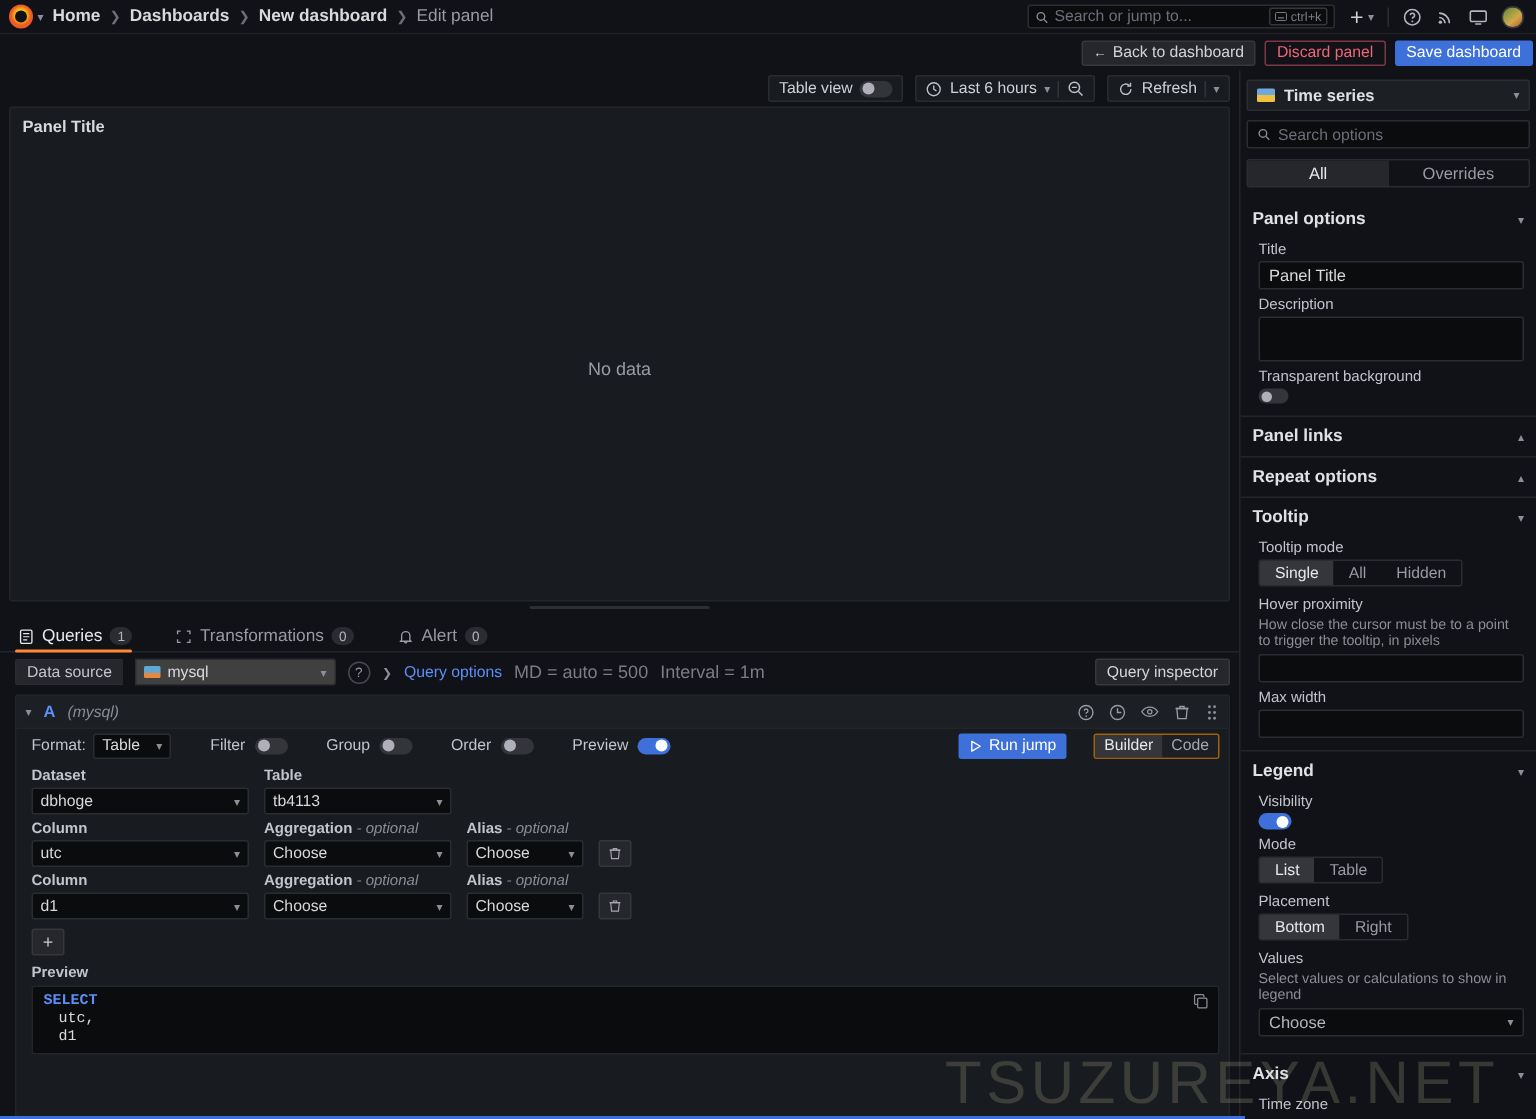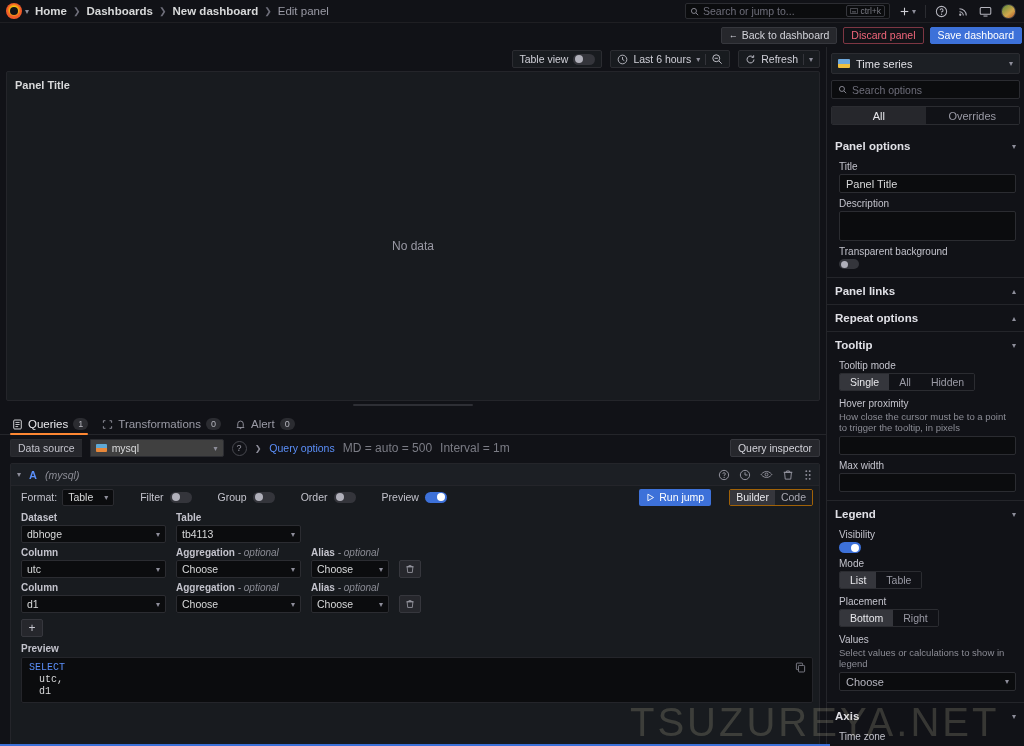--- a/index.html
+++ b/index.html
@@ -92,21 +92,21 @@
     height: 330px; background: #181b1f; border: 1px solid #24252a; border-radius: 2px;
     position: relative; display: flex; flex-direction: column;
   }
   .viz-title { font-size: 11px; font-weight: bold; color: #d8d9da; padding: 7px 0 0 8px; }
   .viz-body { flex: 1; display: flex; align-items: center; justify-content: center; color: #9a9aa5; font-size: 12px; }
   .viz-resize { height: 8px; display:flex; align-items:center; justify-content:center; }
   .viz-resize .bar { width: 120px; height: 2px; border-radius: 2px; background: #2e2f35; }
 
   
   .bottom { flex: 1; display: flex; flex-direction: column; min-height: 0; background:#111217; }
-  .qtabs { height: 22px; display: flex; align-items: flex-end; gap: 0; border-bottom: 1px solid #24252a; padding-left: 10px; flex:0 0 auto;}
+  .qtabs { height: 22px; display: flex; align-items: flex-end; gap: 15px; border-bottom: 1px solid #24252a; padding-left: 10px; flex:0 0 auto;}
   .qtab { display: flex; align-items: center; gap: 5px; padding: 0 12px 4px 2px; font-size: 11.5px; color: #9a9aa5; cursor: pointer; position: relative; }
   .qtab.active { color: #e8e8ec; }
   .qtab.active::after { content: ""; position: absolute; left: 0; right: 12px; bottom: -1px; height: 2px; background: #ff8833; border-radius:2px;}
   .badge { background: #2b2c31; border-radius: 8px; font-size: 9px; color: #b5b5be; padding: 0px 5px; line-height: 12px; }
 
   .dsrow { height: 26px; display: flex; align-items: center; gap: 8px; padding: 0 6px 0 10px; flex:0 0 auto;}
   .dslabel { background: #26272c; border: 1px solid #2b2c31; border-right:none; border-radius: 2px 0 0 2px; height: 18px; display: flex; align-items: center; padding: 0 7px; font-size: 10.5px; color: #c3c3cc; }
   .select {
     height: 18px; background: #404040; border: 1px solid #2b2c31; border-radius: 2px;
     display: flex; align-items: center; padding: 0 5px; gap: 5px; font-size: 10.5px; color: #d8d9da;
@@ -140,28 +140,28 @@
   .field { display: flex; flex-direction: column; gap: 2px; }
   .flabel { font-size: 10px; color: #c3c3cc; font-weight: bold; }
   .flabel .opt { font-weight: normal; color: #8b8c95; font-style: italic; }
   .fselect { height: 18px; background: #0b0c0e; border: 1px solid #2b2c31; border-radius: 2px; display: flex; align-items: center; padding: 0 5px; font-size: 10.5px; color: #d8d9da; }
   .fselect .caret { margin-left: auto; color: #8e8e9a; font-size: 8px; }
   .w145 { width: 145px; } .w125 { width: 125px; } .w78 { width: 78px; }
   .trashbtn { width: 22px; height: 18px; background: #26272c; border: 1px solid #36373d; border-radius: 2px; display: flex; align-items: center; justify-content: center; color: #a7a7b0; cursor: pointer; }
   .addbtn { width: 22px; height: 18px; background: #26272c; border: 1px solid #36373d; border-radius: 2px; display: flex; align-items: center; justify-content: center; color: #c7c7d0; margin: 2px 0 0 10px; cursor: pointer; font-size: 12px;}
   .previewlabel { font-size: 10px; color: #c3c3cc; font-weight: bold; padding: 6px 0 3px 10px; }
   .sqlbox { margin: 0 6px 0 10px; background: #0b0c0e; border: 1px solid #24252a; border-radius: 2px; padding: 4px 7px; font-family: "Liberation Mono", monospace; font-size: 10px; line-height: 12px; color: #d8d9da; position: relative;}
-  .sql-kw { color: #5b8ff9; }
+  .sql-kw { color: #5b8ff9; font-weight: bold; }
   .sql-ind { padding-left: 10px; }
   .copy-ico { position: absolute; right: 6px; top: 4px; color: #8e8e9a; }
 
   
   .vizpicker { margin: 6px 4px 0 4px; height: 21px; background: #1c1f24; border: 1px solid #2b2c31; border-radius: 2px; display: flex; align-items: center; gap: 6px; padding: 0 6px; cursor: pointer; }
   .viz-ico { width: 12px; height: 9px; border-radius: 1px; background: linear-gradient(180deg,#6ea8dc 0 50%,#f0c040 50% 100%); }
-  .vizpicker .name { font-size: 11px; color: #e0e0e6; font-weight: normal; text-align: right;}
+  .vizpicker .name { font-size: 11px; color: #e0e0e6; font-weight: bold; text-align: right;}
   .vizpicker .caret { margin-left: auto; color: #8e8e9a; font-size: 8px; }
   .optsearch { margin: 6px 4px 0 4px; height: 19px; background: #0b0c0e; border: 1px solid #2b2c31; border-radius: 2px; display: flex; align-items: center; gap: 5px; padding: 0 6px; }
   .optsearch span.ph { font-size: 10.5px; color: #6e6e7a; }
   .opttabs { margin: 7px 4px 0 4px; display: flex; border: 1px solid #2b2c31; border-radius: 2px; overflow: hidden; height: 19px; }
   .opttabs div { flex: 1; display: flex; align-items: center; justify-content: center; font-size: 11px; color: #9a9aa5; background: #111217; cursor: pointer; }
   .opttabs div.sel { background: #26272c; color: #e8e8ec; }
   .optscroll { flex: 1; overflow: hidden; min-height: 0; position:relative;}
   .sect { border-top: 1px solid #24252a; padding: 7px 8px 0 8px; }
   .sect-head { display: flex; align-items: center; cursor: pointer; padding-bottom: 4px; }
   .sect-head .t { font-size: 11.5px; font-weight: bold; color: #e0e0e6; }

